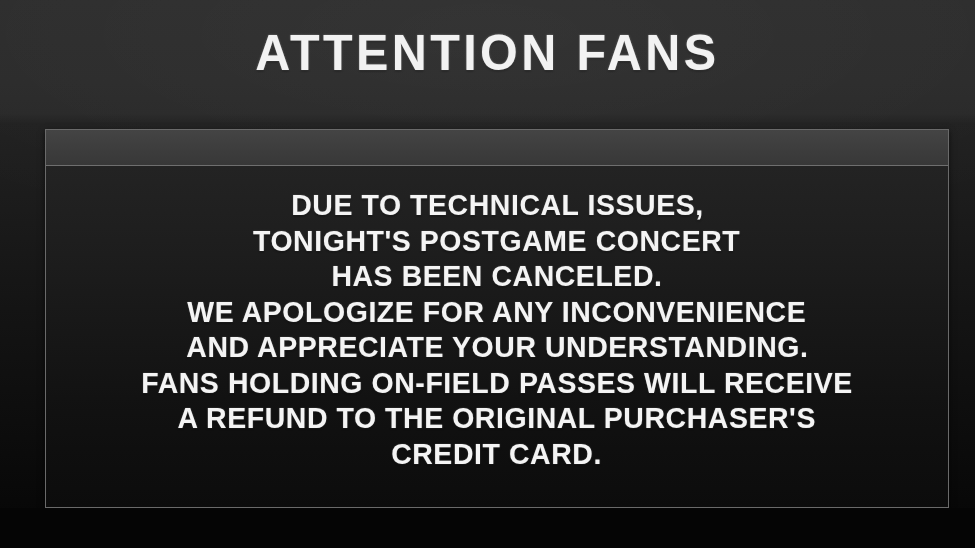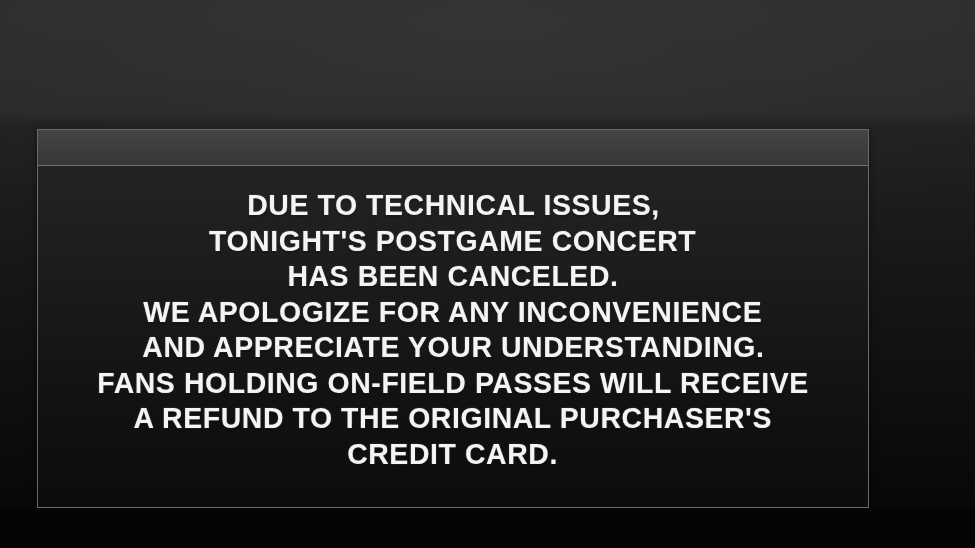--- a/index.html
+++ b/index.html
@@ -76,23 +76,23 @@
     transform-origin: center;
     text-shadow:
       0 0 2px rgba(255,255,255,0.45),
       0 1px 2px rgba(0,0,0,0.85);
     white-space: nowrap;
   }
 
   
   .board {
     position: absolute;
-    left: 37px;
+    left: 45px;
     top: 129px;
-    width: 832px;
+    width: 904px;
     height: 379px;
     box-sizing: border-box;
     border: 1px solid #6a6a6a;
     background: #1a1a1a;
     box-shadow: 0 2px 6px rgba(0,0,0,0.6);
   }
 
   
   .board-header {
     position: relative;
@@ -135,20 +135,23 @@
       0 1px 2px rgba(0,0,0,0.9);
   }
 </style>
 </head>
 <body>
 
 <div id="screen">
 
   <div class="backdrop"></div>
 
+  <div class="title-row">
+    <span class="title">ATTENTION FANS</span>
+  </div>
 
   <div class="board">
 
     <div class="board-header"></div>
 
     <div class="board-body">
       <div class="message-line">DUE TO TECHNICAL ISSUES,</div>
       <div class="message-line">TONIGHT'S POSTGAME CONCERT</div>
       <div class="message-line">HAS BEEN CANCELED.</div>
       <div class="message-line">WE APOLOGIZE FOR ANY INCONVENIENCE</div>

